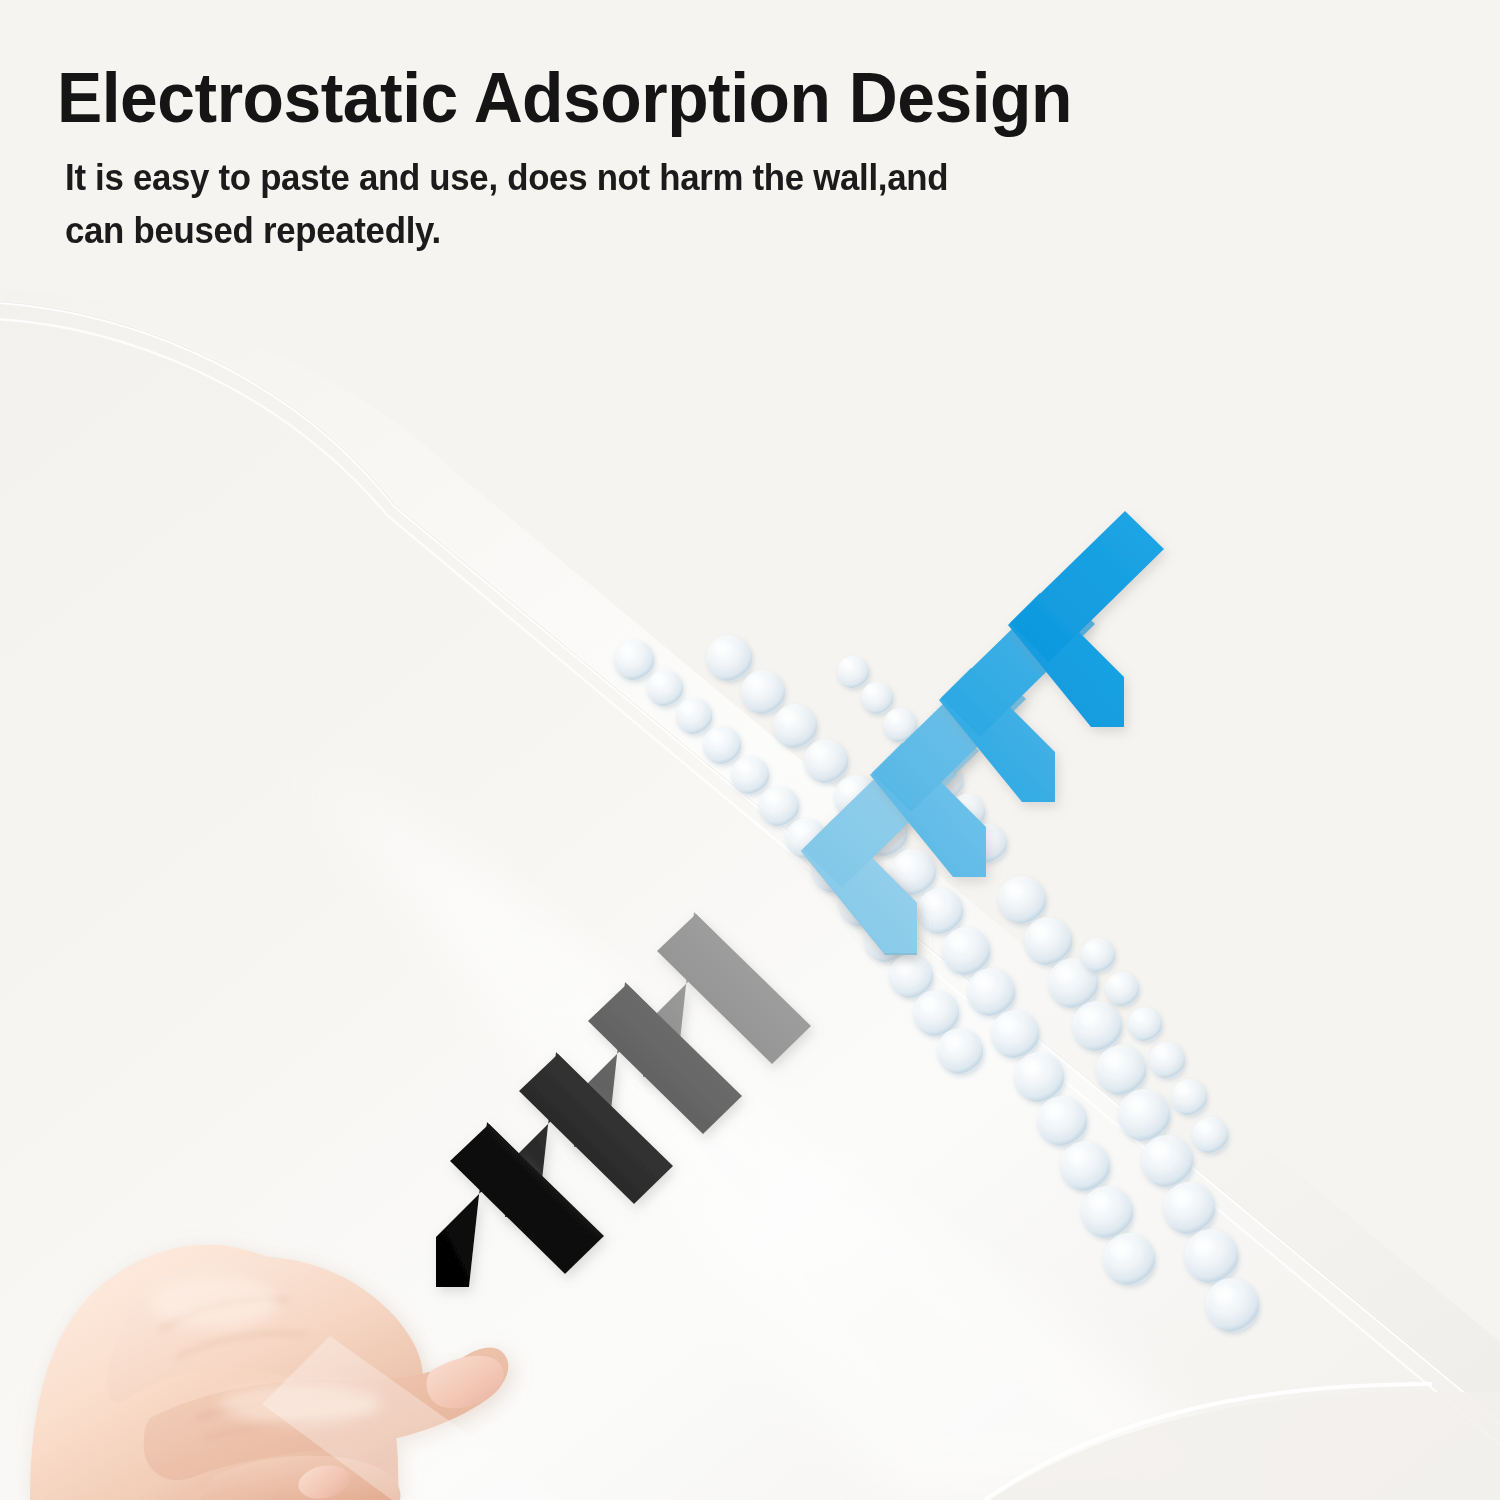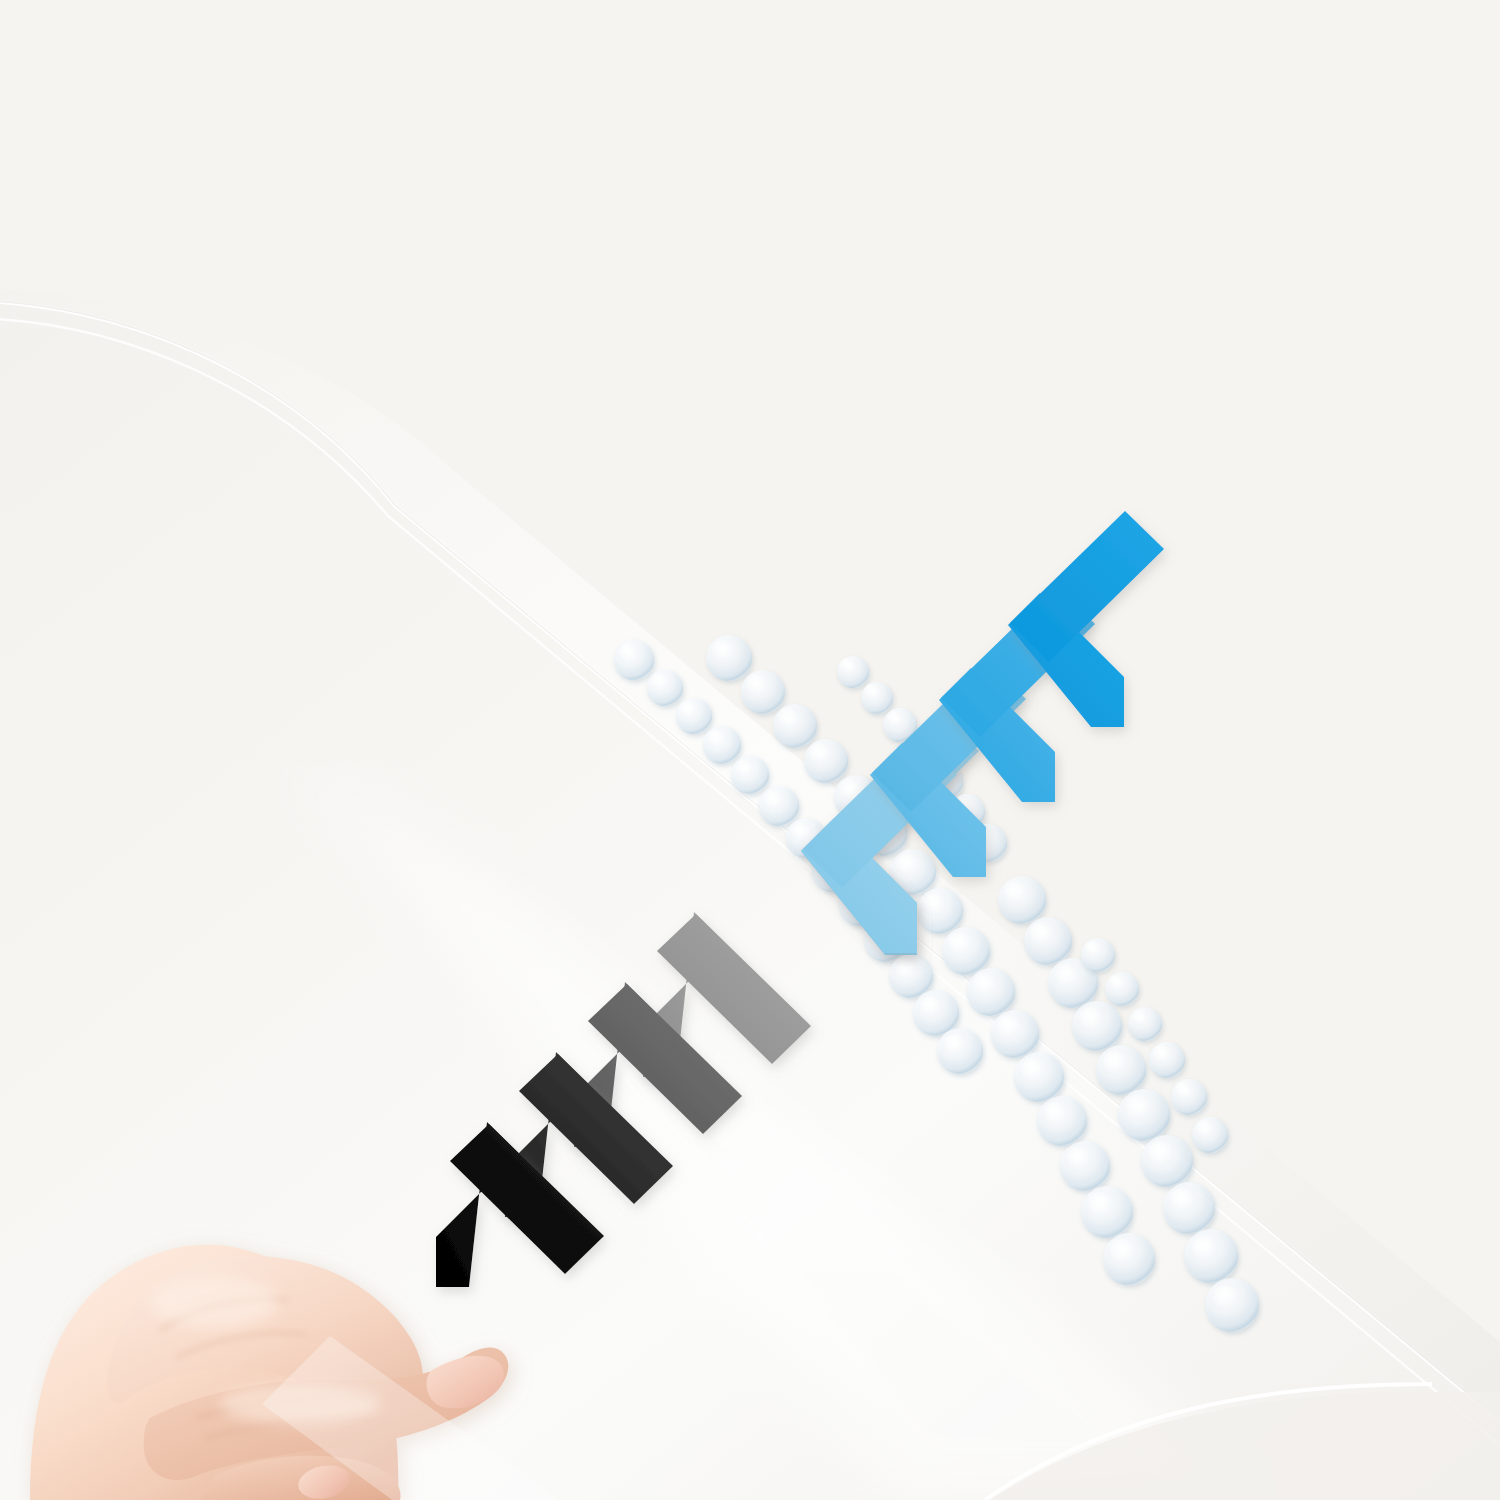--- a/index.html
+++ b/index.html
@@ -455,14 +455,21 @@
 
       <g opacity="0.55" filter="url(#hsoft2)">
         <ellipse cx="214" cy="1302" rx="64" ry="26" fill="#fff3ea"></ellipse>
         <ellipse cx="300" cy="1404" rx="80" ry="20" fill="#fff1e6"></ellipse>
       </g>
     </g>
 
     <path d="M 330 1336 L 560 1500 L 392 1500 L 262 1404 Z" fill="#ffffff" opacity="0.30"></path>
   </svg>
 
+  <div id="text-block">
+    <div id="headline">Electrostatic Adsorption Design</div>
+    <div id="subline">
+      <span style="display: block;">It is easy to paste and use, does not harm the wall,and</span>
+      <span style="display: block;">can beused repeatedly.</span>
+    </div>
+  </div>
 
 </div>
 
 </body></html>

